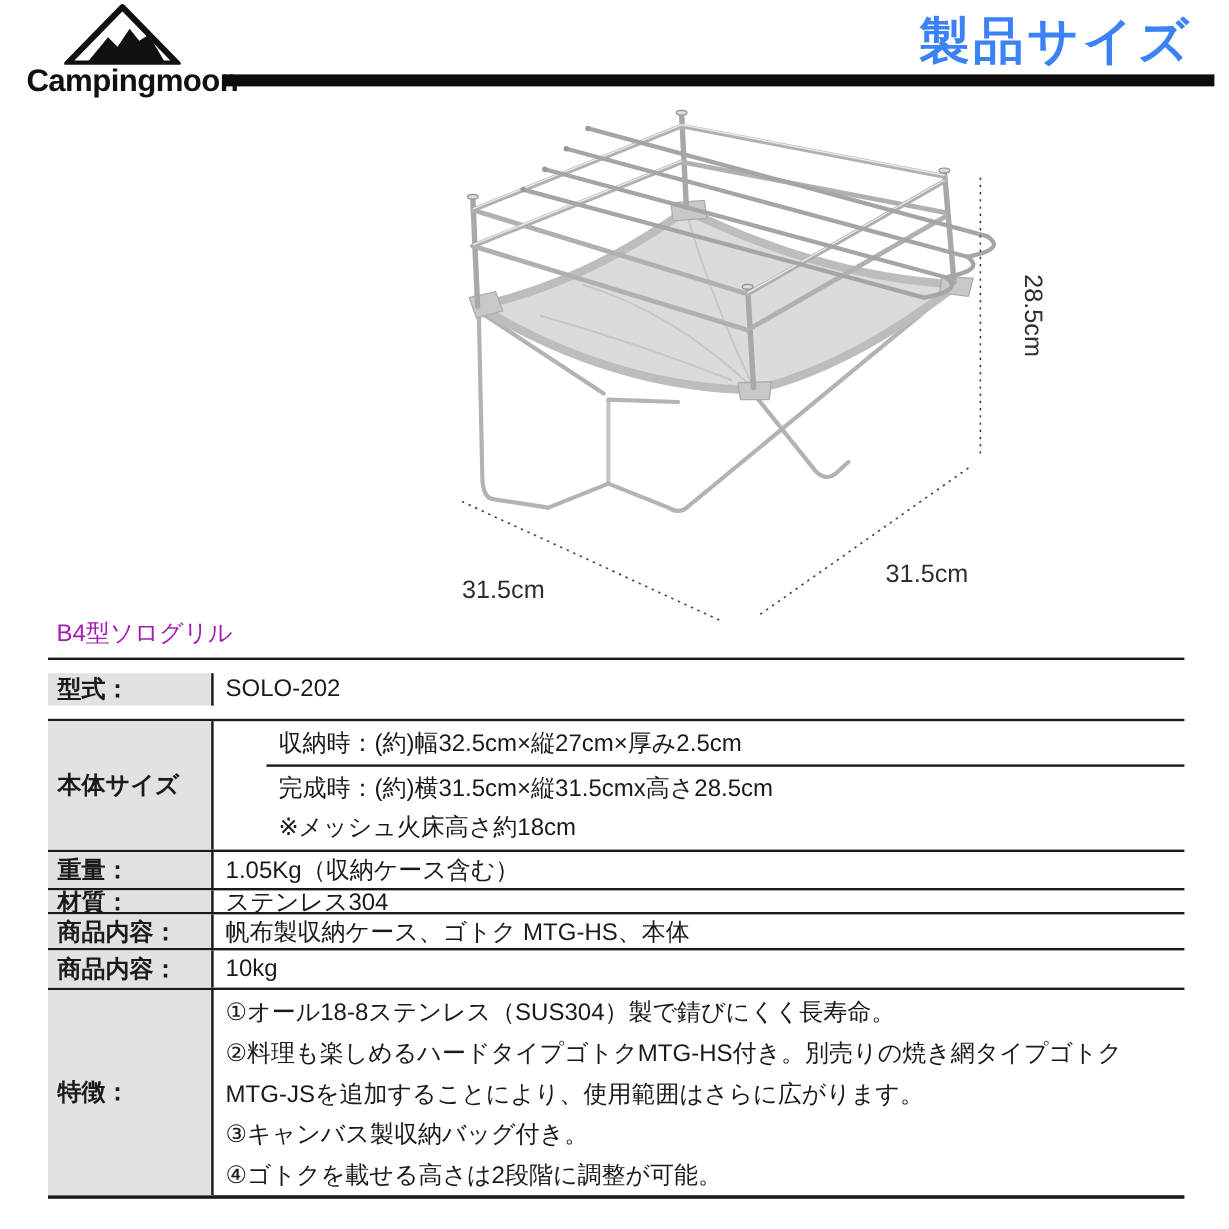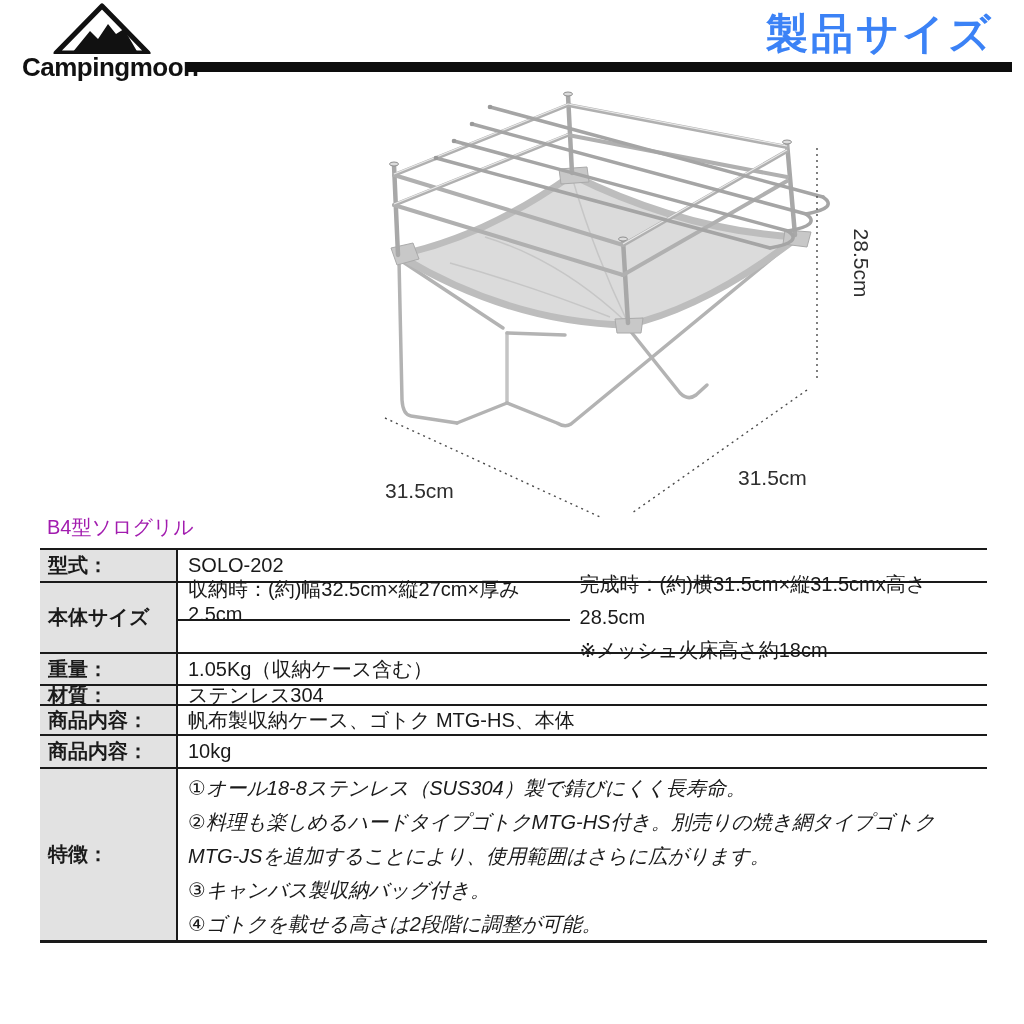--- a/index.html
+++ b/index.html
@@ -31,28 +31,28 @@
     font-size:20px;box-sizing:border-box;
   }
   .t-row{display:flex;border-bottom:2px solid #1a1a1a;box-sizing:border-box;}
   .t-row:last-child{border-bottom:none;}
   .t-label{
     width:138px;min-width:138px;background:#e2e2e2;border-right:2px solid #1a1a1a;
     display:flex;align-items:center;padding-left:8px;box-sizing:border-box;
     font-weight:700;white-space:nowrap;overflow:hidden;
   }
   .t-value{flex:1;display:flex;align-items:center;padding-left:10px;box-sizing:border-box;}
-  .t-stack{flex:1;display:flex;flex-direction:row;}
+  .t-stack{flex:1;display:flex;flex-direction:column;padding-left:44px;}
   .sub-row{display:flex;align-items:center;padding-left:10px;box-sizing:border-box;}
   .sub-row.first{height:38px;border-bottom:2px solid #1a1a1a;}
   .sub-row.second{height:69px;}
   .two-line span{display:block;line-height:33px;}
-  .features-value{line-height:34px;display:block;padding:2px 0 12px 10px;flex:1;font-style:italic;}
+  .features-value{line-height:34px;display:block;padding:2px 0 12px 10px;flex:1;}
   .features-value span{display:block;}
-  .h-model{height:33px;}
+  .h-model{height:51px;align-items:center;}
   .h-weight{height:32px;}
   .h-material{height:20px;}
   .h-contents{height:30px;}
   .h-load{height:33px;}
   .h-features{height:171px;}
   .h-features .t-label{align-items:center;}
 </style>
 </head>
 <body>
 

